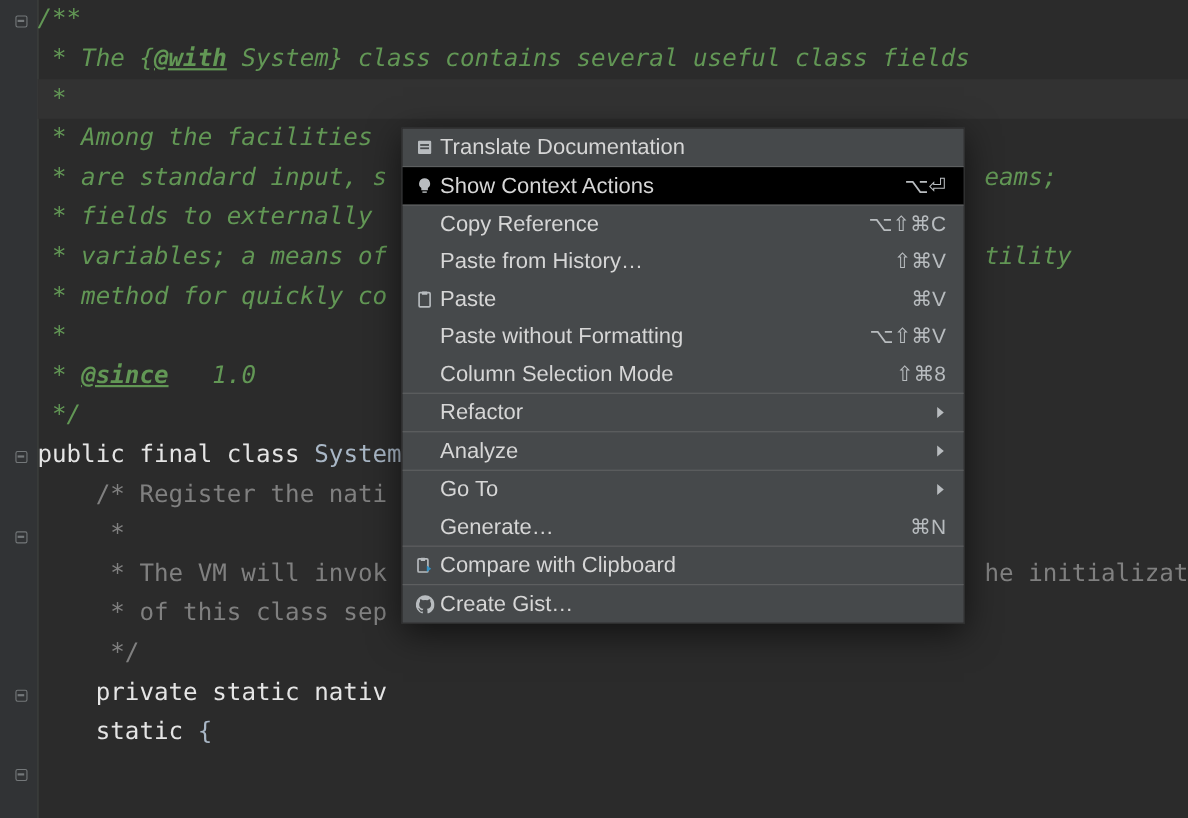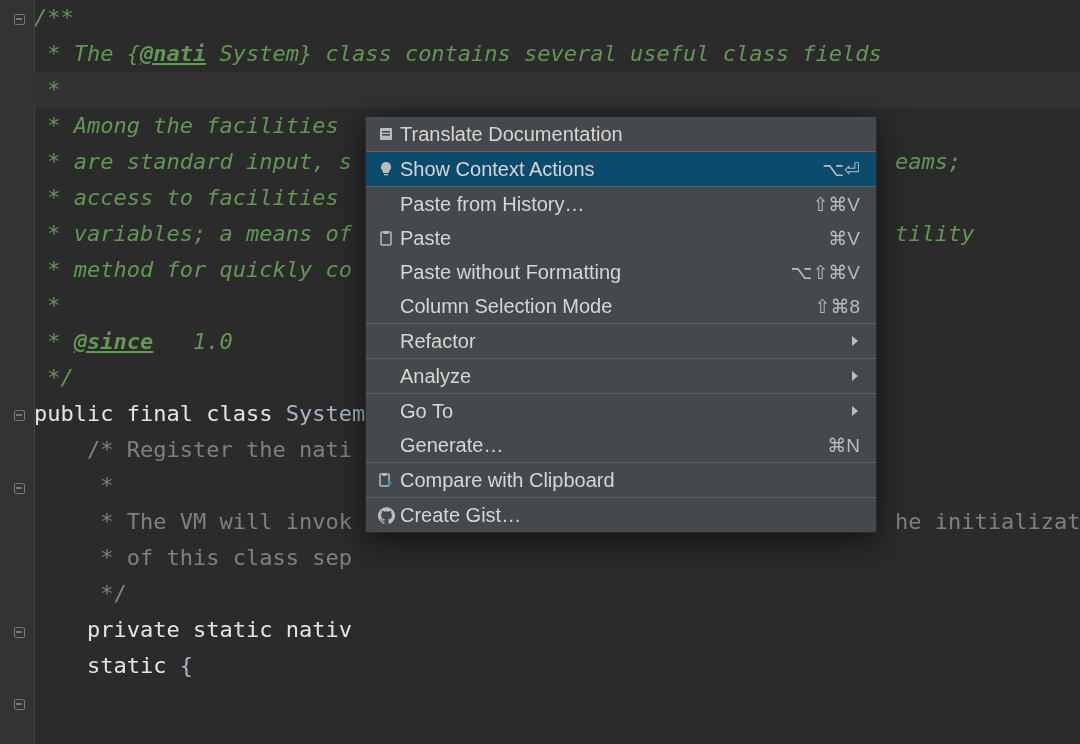--- a/index.html
+++ b/index.html
@@ -86,21 +86,21 @@
     font-size: 20px;
     color: #d6d6d6;
   }
   .menu-row {
     display: flex;
     align-items: center;
     height: 34px;
     padding: 0 16px 0 6px;
   }
   .menu-row.hl-row {
-    background: #0c4a6e;
+    background: #000000;
   }
   .menu-icon {
     width: 28px;
     display: flex;
     align-items: center;
     justify-content: center;
     color: #b8bcbf;
   }
   .menu-icon svg {
     display: block;
@@ -138,25 +138,25 @@
   <div class="fold-icon" style="top:626px">
       <div class="fold-minus"></div>
     </div>
   <div class="fold-icon" style="top:698px">
       <div class="fold-minus"></div>
     </div>
 </div>
 
 <div id="editor">
   <div class="line"><span class="c-comment">/**</span></div>
-  <div class="line"><span class="c-comment"> * The {</span><span class="c-tag">@nati</span><span class="c-comment"> System} class contains several useful class fields</span></div>
+  <div class="line"><span class="c-comment"> * The {</span><span class="c-tag">@with</span><span class="c-comment"> System} class contains several useful class fields</span></div>
   <div class="line hl"><span class="c-comment"> *</span></div>
   <div class="line"><span class="c-comment"> * Among the facilities </span></div>
   <div class="line"><span class="c-comment"> * are standard input, s</span>                                         <span class="c-comment">eams;</span></div>
-  <div class="line"><span class="c-comment"> * access to facilities </span></div>
+  <div class="line"><span class="c-comment"> * fields to externally </span></div>
   <div class="line"><span class="c-comment"> * variables; a means of</span>                                         <span class="c-comment">tility</span></div>
   <div class="line"><span class="c-comment"> * method for quickly co</span></div>
   <div class="line"><span class="c-comment"> *</span></div>
   <div class="line"><span class="c-comment"> * </span><span class="c-tag">@since</span><span class="c-comment">   1.0</span></div>
   <div class="line"><span class="c-comment"> */</span></div>
   <div class="line"><span class="c-kw">public final class </span><span class="c-class">System {</span></div>
   <div class="line"><span class="c-gray">    /* Register the nati</span></div>
   <div class="line"><span class="c-gray">     *</span></div>
   <div class="line"><span class="c-gray">     * The VM will invok</span>                                         <span class="c-gray">he initializati</span></div>
   <div class="line"><span class="c-gray">     * of this class sep</span></div>
@@ -186,20 +186,25 @@
           <path d="M8 1a5 5 0 0 0-3 9v2h6v-2a5 5 0 0 0-3-9z" fill="#b8bcbf"></path>
           <rect x="6" y="13" width="4" height="1.3" fill="#b8bcbf"></rect>
         </svg>
     </span>
     <span class="menu-label">Show Context Actions</span>
     <span class="menu-shortcut">⌥⏎</span>
   </div>
 
   <div class="menu-sep"></div>
 
+  <div class="menu-row">
+    <span class="menu-icon"></span>
+    <span class="menu-label">Copy Reference</span>
+    <span class="menu-shortcut">⌥⇧⌘C</span>
+  </div>
 
   <div class="menu-row">
     <span class="menu-icon"></span>
     <span class="menu-label">Paste from History…</span>
     <span class="menu-shortcut">⇧⌘V</span>
   </div>
 
   <div class="menu-row">
     <span class="menu-icon">
       <svg width="16" height="16" viewBox="0 0 16 16">

